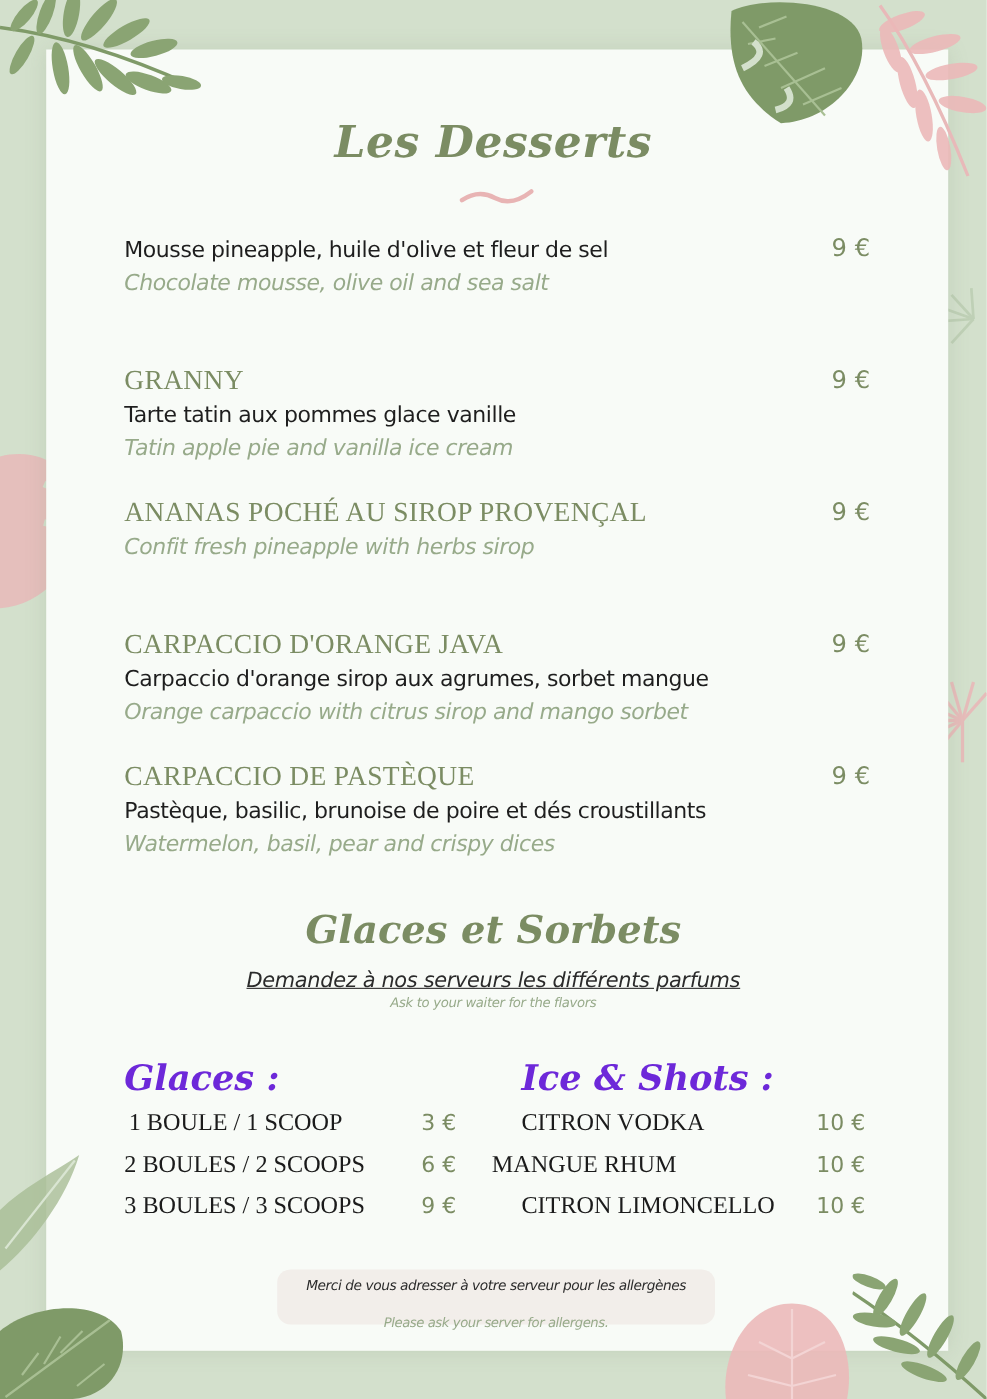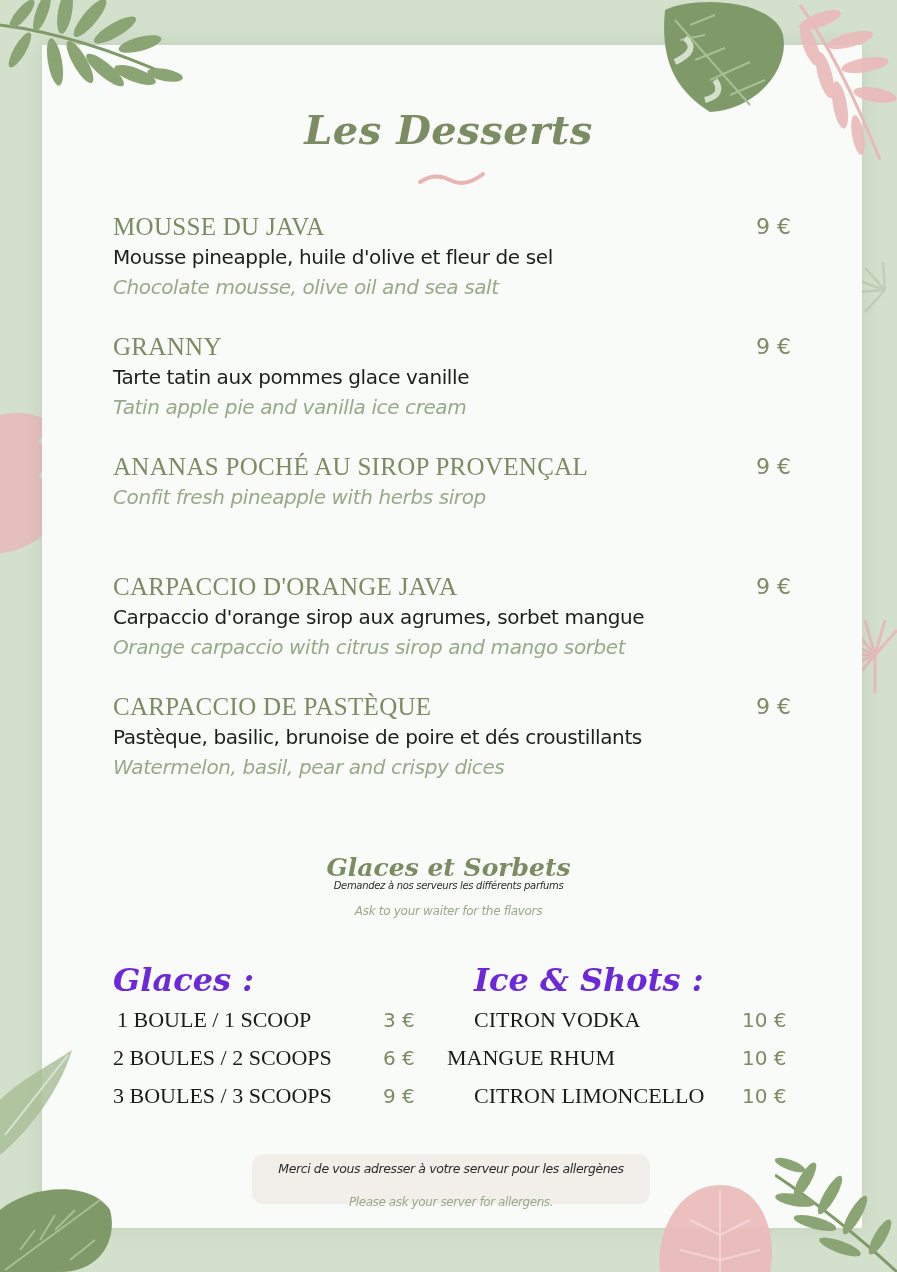--- a/index.html
+++ b/index.html
@@ -13,21 +13,21 @@
     background: #f8fbf7;
     box-shadow: 0 0 18px rgba(120,140,110,0.18);
   }
   .deco { position: absolute; pointer-events: none; }
   .title {
     position: absolute; left: 0; width: 897px; text-align: center;
     font-family: "DejaVu Serif", serif; font-style: italic; font-weight: bold;
     color: #7b8c63;
   }
   .title-main { top: 106px; font-size: 40px; letter-spacing: 0.5px; }
-  .title-sub { top: 825px; font-size: 25px; margin-top: 28px; }
+  .title-sub { top: 825px; font-size: 35px; }
   .squiggle { position: absolute; left: 417px; top: 170px; }
 
   .dish { position: absolute; left: 113px; width: 690px; }
   .dish-name {
     font-family: "Liberation Serif", serif; color: #7b8c63;
     font-size: 25px; line-height: 30px; letter-spacing: 0.3px; white-space: nowrap;
   }
   .dish-desc {
     color: #1e1e1e; font-size: 20px; line-height: 30px; white-space: nowrap;
     font-family: "DejaVu Sans", sans-serif; letter-spacing: -0.4px;
@@ -38,21 +38,21 @@
   }
   .dish-price {
     position: absolute; right: 12px; top: 0; color: #7b8c63;
     font-size: 22px; line-height: 30px; font-family: "DejaVu Sans", sans-serif;
   }
 
   .ask {
     position: absolute; left: 0; width: 897px; text-align: center;
     font-family: "DejaVu Sans", sans-serif; font-style: italic; letter-spacing: -0.3px;
   }
-  .ask-fr { top: 880px; font-size: 10px; color: #2b2b2b; }
+  .ask-fr { top: 880px; font-size: 19px; color: #2b2b2b; text-decoration: underline; }
   .ask-en { top: 904px; font-size: 12px; color: #97aa8a; }
 
   .sub-head {
     position: absolute; top: 961px;
     font-family: "DejaVu Serif", serif; font-style: italic; font-weight: bold;
     color: #6d28d9; font-size: 32px;
   }
   .list-row {
     position: absolute; height: 36px; line-height: 36px;
     font-family: "Liberation Serif", serif; font-size: 22px; color: #1b1b1b;
@@ -164,21 +164,20 @@
     <ellipse cx="105" cy="82" rx="20" ry="6" transform="rotate(-60 105 82)"></ellipse>
   </g>
 </svg>
 
 <div class="title title-main">Les Desserts</div>
 <svg class="squiggle" width="70" height="20" viewBox="0 0 70 20">
   <path d="M3 12 Q18 2 33 10 Q48 18 66 4" stroke="#e8b4b4" stroke-width="4" fill="none" stroke-linecap="round"></path>
 </svg>
 
 <div class="dish" style="top:212px">
-  <div class="dish-name">MOUSSE DU JAVA</div>
   <div class="dish-desc">Mousse pineapple, huile d'olive et fleur de sel</div>
   <div class="dish-en">Chocolate mousse, olive oil and sea salt</div>
   <div class="dish-price">9 €</div>
 </div>
 <div class="dish" style="top:332px">
   <div class="dish-name">GRANNY</div>
   <div class="dish-desc">Tarte tatin aux pommes glace vanille</div>
   <div class="dish-en">Tatin apple pie and vanilla ice cream</div>
   <div class="dish-price">9 €</div>
 </div>

